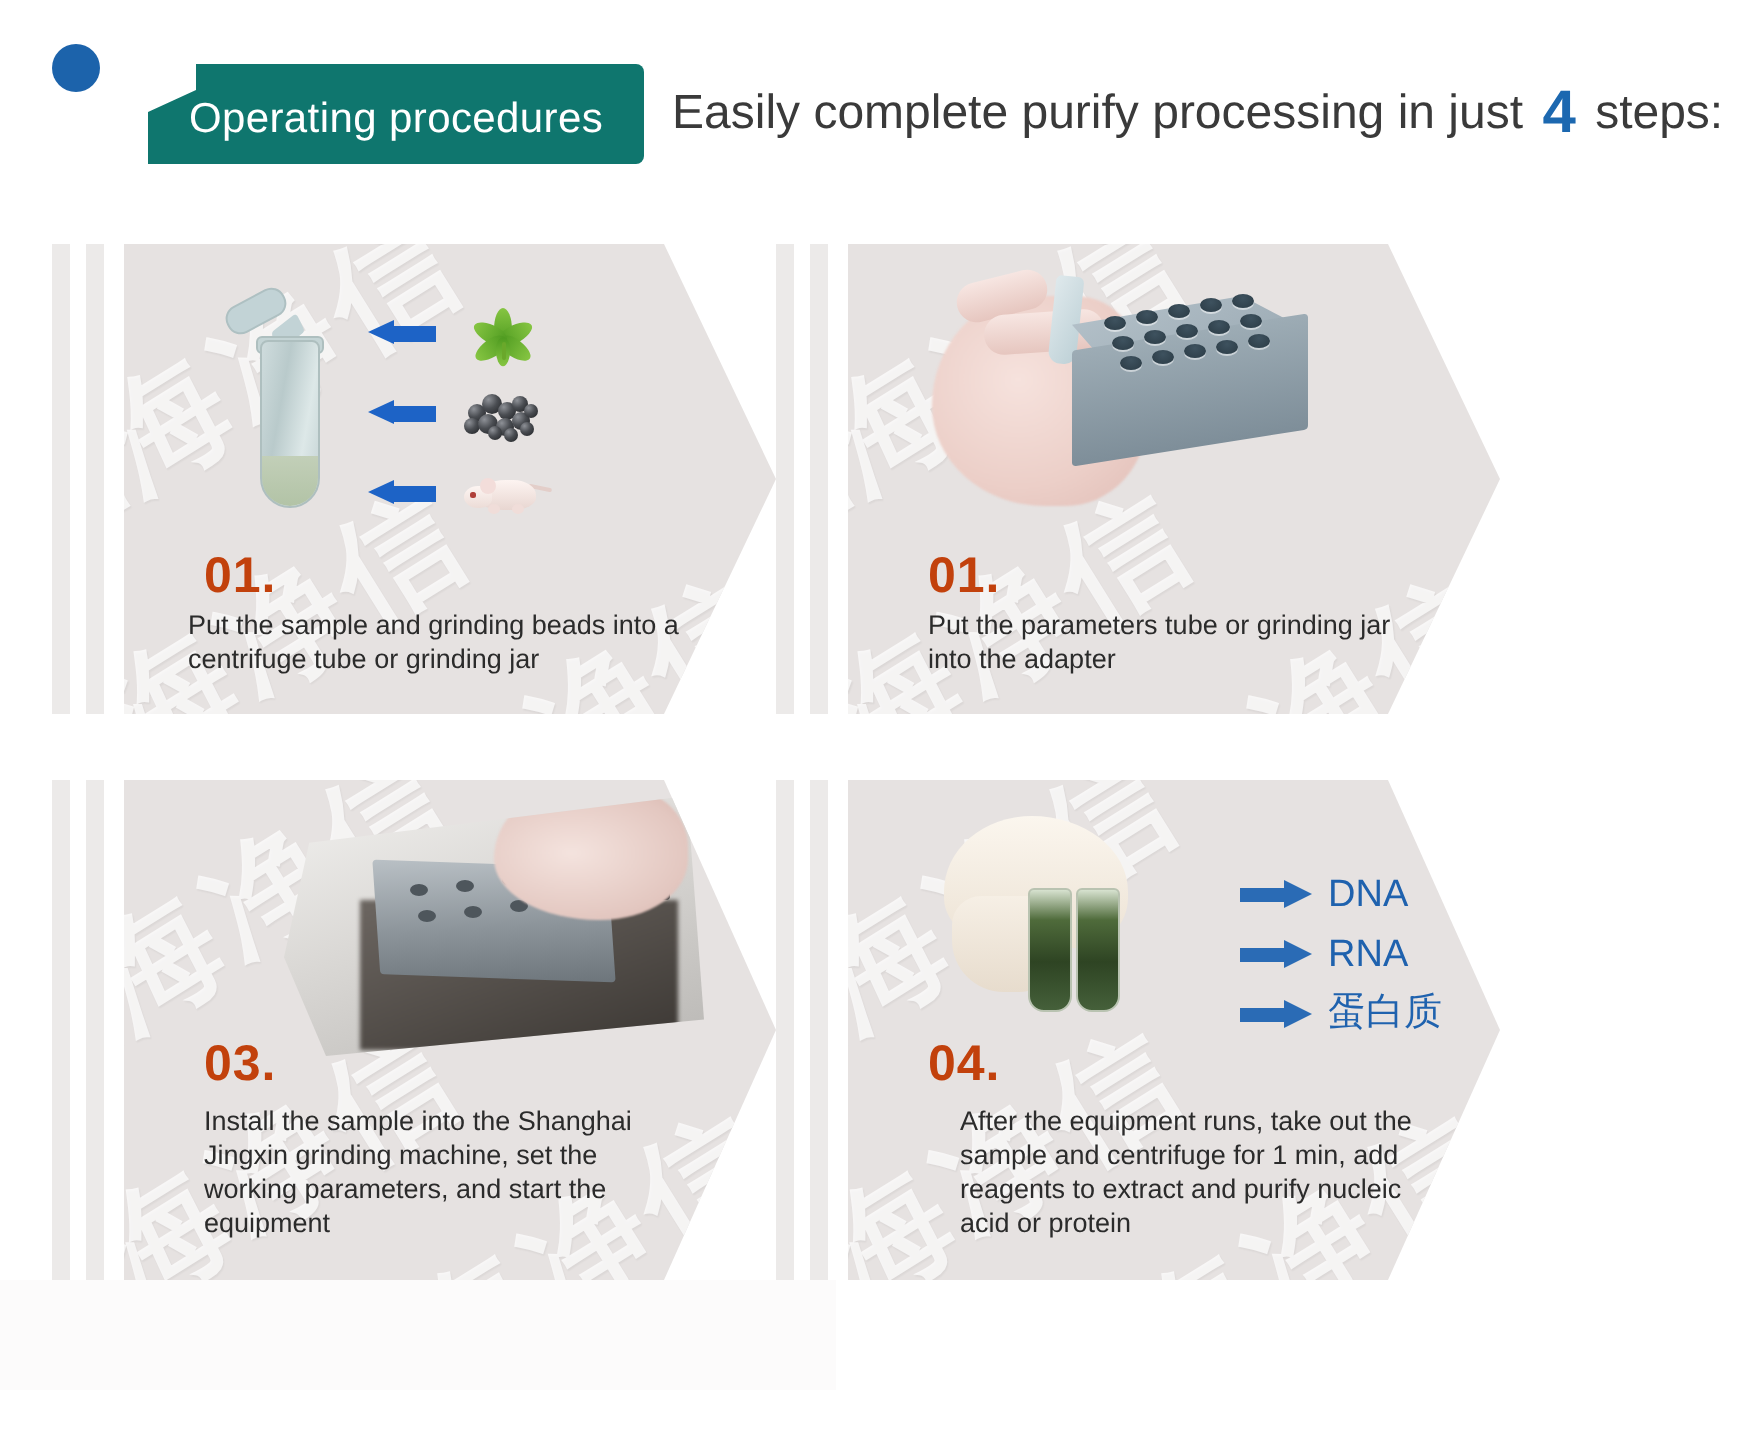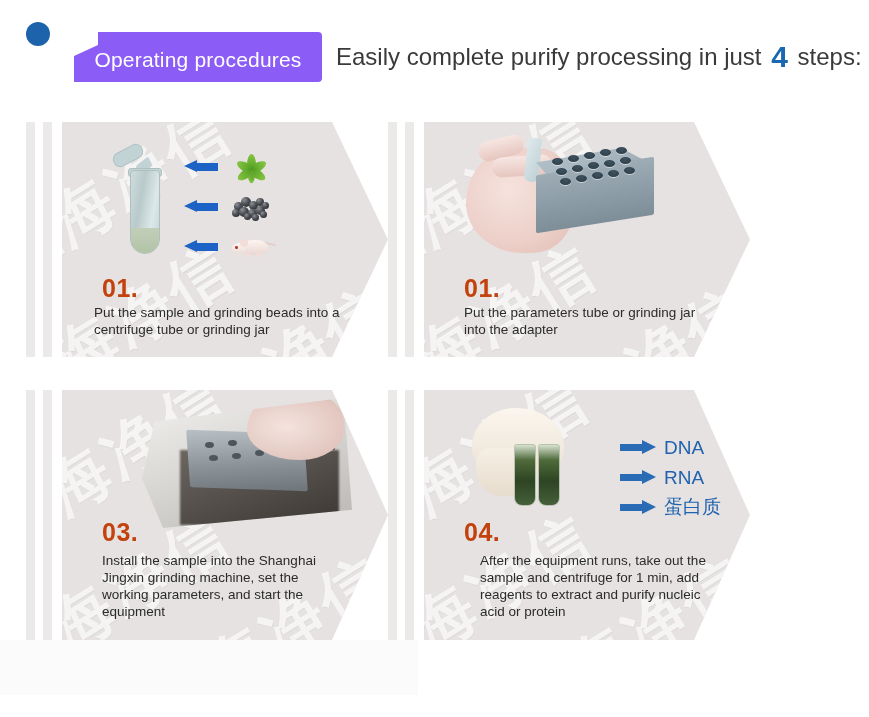--- a/index.html
+++ b/index.html
@@ -20,21 +20,21 @@
   }
 
   
   .header{position:absolute;left:0;top:0;width:869px;height:100px;}
   .header-dot{
     position:absolute;left:26px;top:22px;width:24px;height:24px;
     border-radius:50%;background:#1c63ab;
   }
   .header-banner{
     position:absolute;left:74px;top:32px;width:248px;height:50px;
-    background:#8b5cf6;
+    background:#0f766e;
     border-radius:0 4px 4px 0;
     -webkit-clip-path:polygon(0 0,100% 0,100% 100%,0 100%,0 48%,24px 26%,24px 0);
     clip-path:polygon(0 0,100% 0,100% 100%,0 100%,0 48%,24px 26%,24px 0);
   }
   .header-banner-label{
     position:absolute;left:0;top:0;width:248px;height:50px;
     display:flex;align-items:center;justify-content:center;
     color:#ffffff;font-size:21px;letter-spacing:.2px;
     padding-top:6px;box-sizing:border-box;
   }

